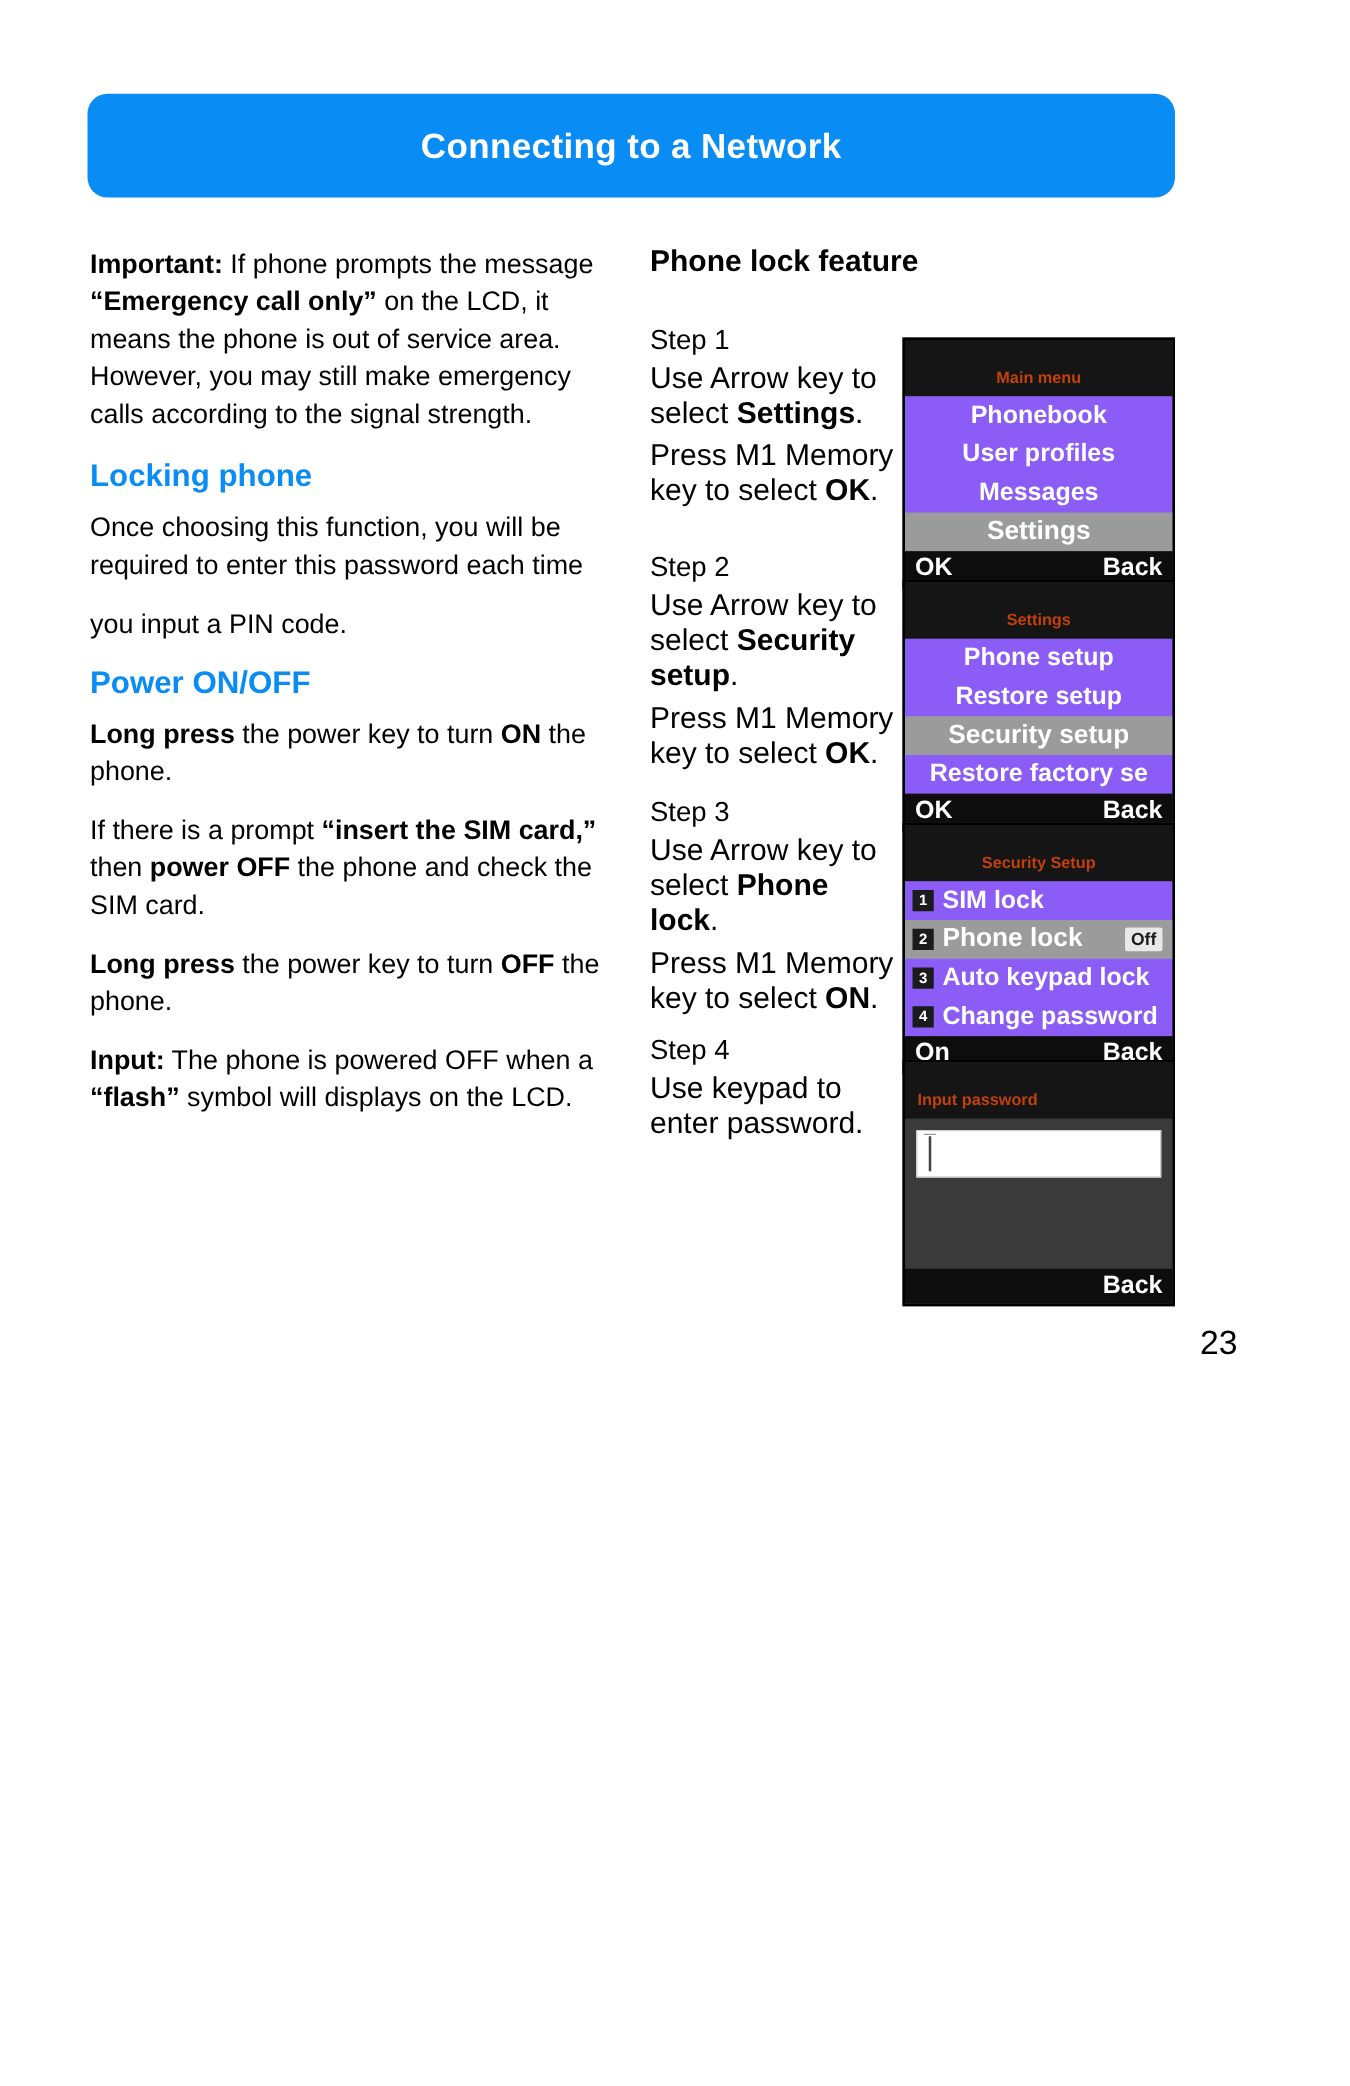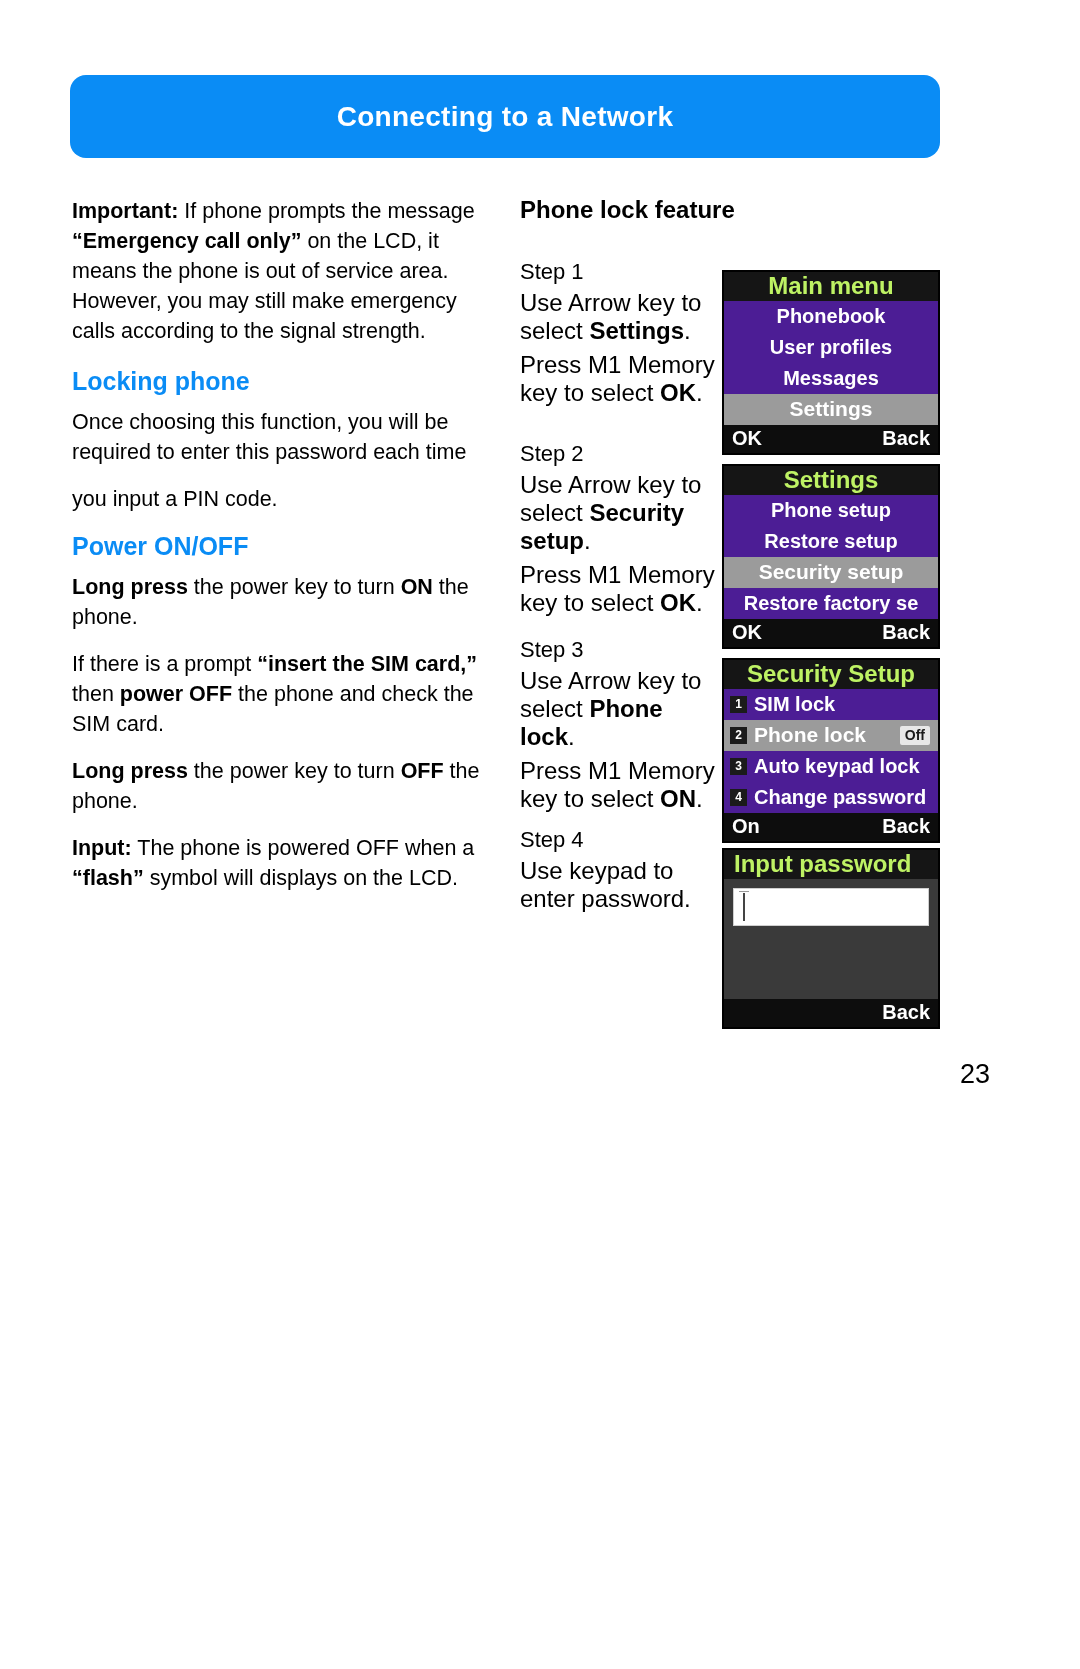--- a/index.html
+++ b/index.html
@@ -110,30 +110,30 @@
     position: absolute;
     width: 218px;
     background: #3a3a3a;
     border: 2px solid #000000;
     box-sizing: border-box;
     font-family: "Liberation Sans", sans-serif;
     overflow: hidden;
   }
   .lcd-title {
     background: #151515;
-    color: #bef264;
-    font-size: 24px;
+    color: #c2410c;
+    font-size: 13px;
     font-weight: bold;
     text-align: center;
-    padding: 3px 0 4px 0;
+    padding: 19px 0 4px 0;
     line-height: 22px;
   }
   .lcd-title.left { text-align: left; padding-left: 10px; }
   .lcd-body {
-    background: #4c1d95;
+    background: #8b5cf6;
   }
   .lcd-item {
     color: #ffffff;
     font-size: 20px;
     font-weight: bold;
     line-height: 24px;
     padding: 3px 8px 4px 8px;
     white-space: nowrap;
     text-align: center;
     overflow: hidden;

